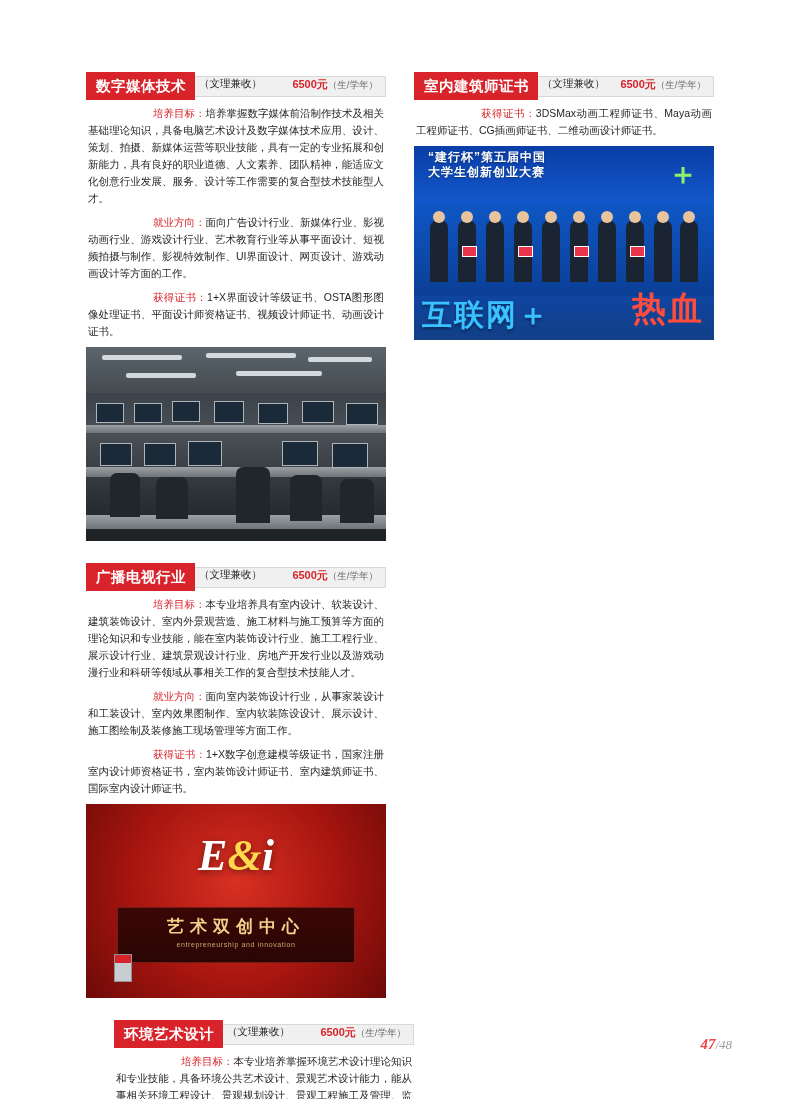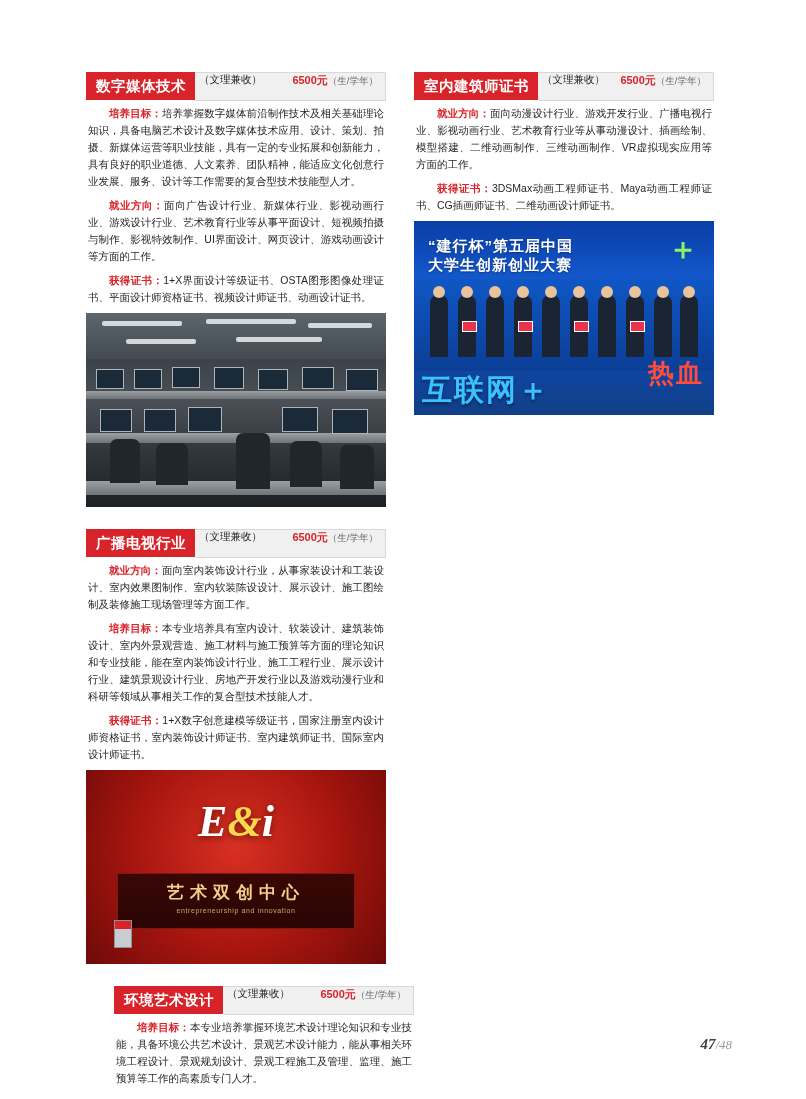--- a/index.html
+++ b/index.html
@@ -114,21 +114,21 @@
   }
   .head-rest{
     flex:1;
     background:#f0f0f0;
     border:1px solid #d8d8d8;
     border-left:none;
     box-sizing:border-box;
     display:flex;
     align-items:center;
     justify-content:space-between;
-    padding:0 7px 12px 4px;
+    padding:0 7px 4px 4px;
   }
   .head-note{
     font-size:10.5px;
     color:#231f20;
     white-space:nowrap;
   }
   .head-fee{
     font-size:11px;
     color:#d8232a;
     font-weight:bold;
@@ -147,21 +147,22 @@
     line-height:1.62;
     text-align:justify;
     color:#231f20;
   }
   .prog-body p{
     margin:0 0 7px 0;
     text-indent:21px;
   }
   .lbl{
     color:#d8232a;
-    font-weight:bold;
+    font-weight:normal;
+    margin-left:44px;
   }
 
   
   .photo{
     margin-top:5px;
     width:300px;
     height:194px;
     position:relative;
     overflow:hidden;
     background:#333;
@@ -190,34 +191,34 @@
   }
   
   .ph-award{
     background:linear-gradient(180deg,#0b3fa8 0%,#1157c9 48%,#0d49b2 62%,#123f86 100%);
   }
   .ph-award .banner-top{
     position:absolute;left:0;top:0;width:100%;height:58px;
     background:linear-gradient(180deg,#0a3ea6,#1358cc);
   }
   .ph-award .bigtext{
-    position:absolute;left:14px;top:16px;color:#fff;font-weight:bold;
-    font-size:15px;line-height:1.25;letter-spacing:1px;text-shadow:0 1px 2px rgba(0,0,0,.35);
+    position:absolute;left:14px;top:4px;color:#fff;font-weight:bold;
+    font-size:12px;line-height:1.25;letter-spacing:1px;text-shadow:0 1px 2px rgba(0,0,0,.35);
   }
   .ph-award .greenplus{
     position:absolute;right:16px;top:8px;color:#8ff06a;font-size:30px;font-weight:bold;
   }
   .ph-award .wordmark{
     position:absolute;left:8px;bottom:4px;
     color:#39c2ff;font-size:30px;font-weight:bold;letter-spacing:2px;
     text-shadow:0 2px 3px rgba(0,0,0,.4);
   }
   .ph-award .wordmark2{
-    position:absolute;right:10px;bottom:24px;
-    color:#ff4d3d;font-size:26px;font-weight:bold;letter-spacing:2px;
+    position:absolute;right:10px;bottom:8px;
+    color:#ff4d3d;font-size:34px;font-weight:bold;letter-spacing:2px;
   }
   .ph-award .stage{
     position:absolute;left:0;top:58px;width:100%;height:92px;
     background:linear-gradient(180deg,#0f56c4,#0b3f96);
   }
   .ph-award .pp{
     position:absolute;top:74px;width:18px;height:62px;background:#1b2433;border-radius:8px 8px 0 0;
   }
   .ph-award .pp i{
     position:absolute;left:3px;top:-9px;width:12px;height:12px;border-radius:50%;
@@ -259,21 +260,21 @@
 
   
   .pagenum{
     position:absolute;
     right:74px;bottom:46px;
     font-size:13px;
     color:#9a9a9a;
     font-style:italic;
     font-family:"Liberation Serif","DejaVu Serif",serif;
   }
-  .pagenum b{color:#404040;font-size:15px;font-style:italic;}
+  .pagenum b{color:#ef4444;font-size:15px;font-style:italic;}
   .clear{clear:both;}
 </style>
 </head>
 <body>
 
 <div class="page">
 
 
   <div class="grid">
 
@@ -322,21 +323,20 @@
 
     <div class="col right">
       <div class="prog-head">
         <div class="head-red">室内建筑师证书</div>
         <div class="head-rest">
           <span class="head-note">（文理兼收）</span>
           <span class="head-fee"><span>6500元</span><span class="unit">（生/学年）</span></span>
         </div>
       </div>
       <div class="prog-body">
-        <p><span class="lbl">就业方向：</span><span>面向动漫设计行业、游戏开发行业、广播电视行业、影视动画行业、艺术教育行业等从事动漫设计、插画绘制、模型搭建、二维动画制作、三维动画制作、VR虚拟现实应用等方面的工作。</span></p>
         <p><span class="lbl">获得证书：</span><span>3DSMax动画工程师证书、Maya动画工程师证书、CG插画师证书、二维动画设计师证书。</span></p>
       </div>
       <div class="photo ph-award">
         <div class="banner-top"></div>
         <div class="bigtext">“建行杯”第五届中国<br>大学生创新创业大赛</div>
         <div class="greenplus">＋</div>
         <div class="stage"></div>
         <div class="pp" style="left:16px;">
             <i></i>
           </div>
@@ -380,22 +380,22 @@
 
     <div class="col row2">
       <div class="prog-head">
         <div class="head-red">广播电视行业</div>
         <div class="head-rest">
           <span class="head-note">（文理兼收）</span>
           <span class="head-fee"><span>6500元</span><span class="unit">（生/学年）</span></span>
         </div>
       </div>
       <div class="prog-body">
+        <p><span class="lbl">培养目标：</span><span>本专业培养具有室内设计、软装设计、建筑装饰设计、室内外景观营造、施工材料与施工预算等方面的理论知识和专业技能，能在室内装饰设计行业、施工工程行业、展示设计行业、建筑景观设计行业、房地产开发行业以及游戏动漫行业和科研等领域从事相关工作的复合型技术技能人才。</span></p>
         <p><span class="lbl">就业方向：</span><span>面向室内装饰设计行业，从事家装设计和工装设计、室内效果图制作、室内软装陈设设计、展示设计、施工图绘制及装修施工现场管理等方面工作。</span></p>
-        <p><span class="lbl">培养目标：</span><span>本专业培养具有室内设计、软装设计、建筑装饰设计、室内外景观营造、施工材料与施工预算等方面的理论知识和专业技能，能在室内装饰设计行业、施工工程行业、展示设计行业、建筑景观设计行业、房地产开发行业以及游戏动漫行业和科研等领域从事相关工作的复合型技术技能人才。</span></p>
         <p><span class="lbl">获得证书：</span><span>1+X数字创意建模等级证书，国家注册室内设计师资格证书，室内装饰设计师证书、室内建筑师证书、国际室内设计师证书。</span></p>
       </div>
       <div class="photo ph-sign">
         <div class="logo">E<em>&amp;</em>i</div>
         <div class="plate">
           <div class="cn">艺术双创中心</div>
           <div class="en">entrepreneurship and innovation</div>
         </div>
         <div class="box">
             <b></b>

